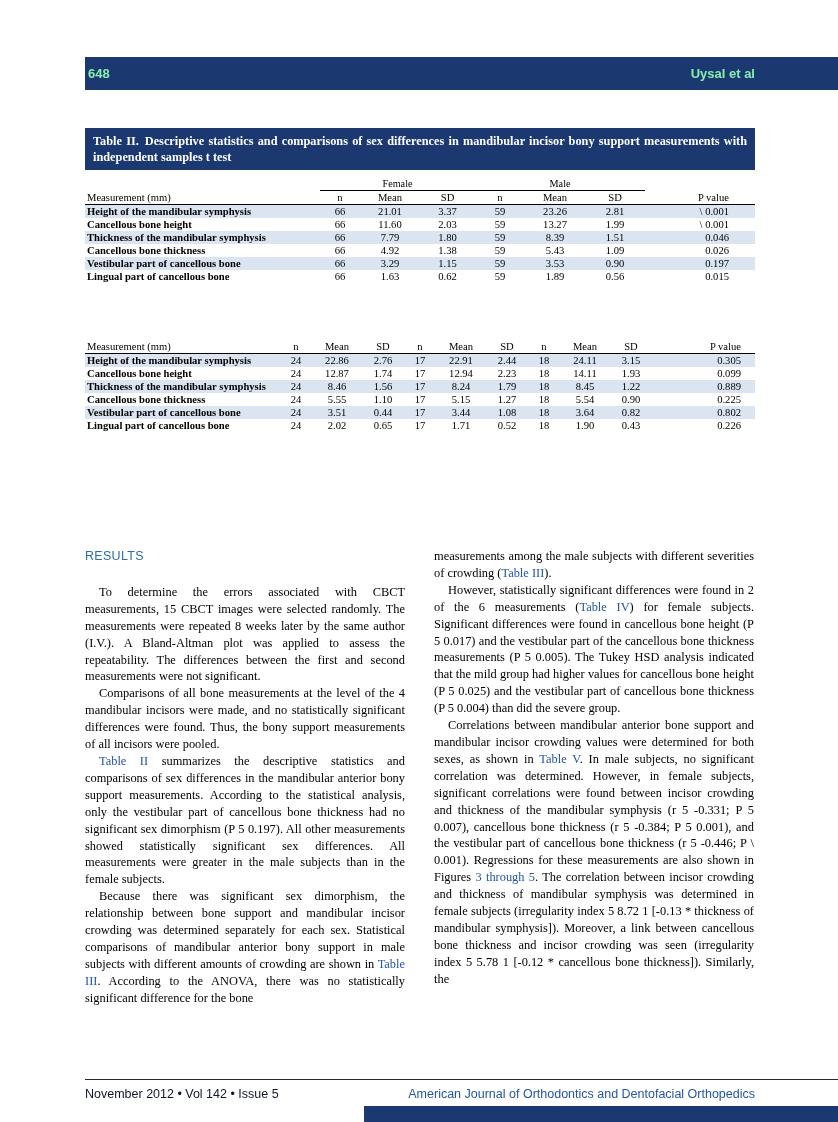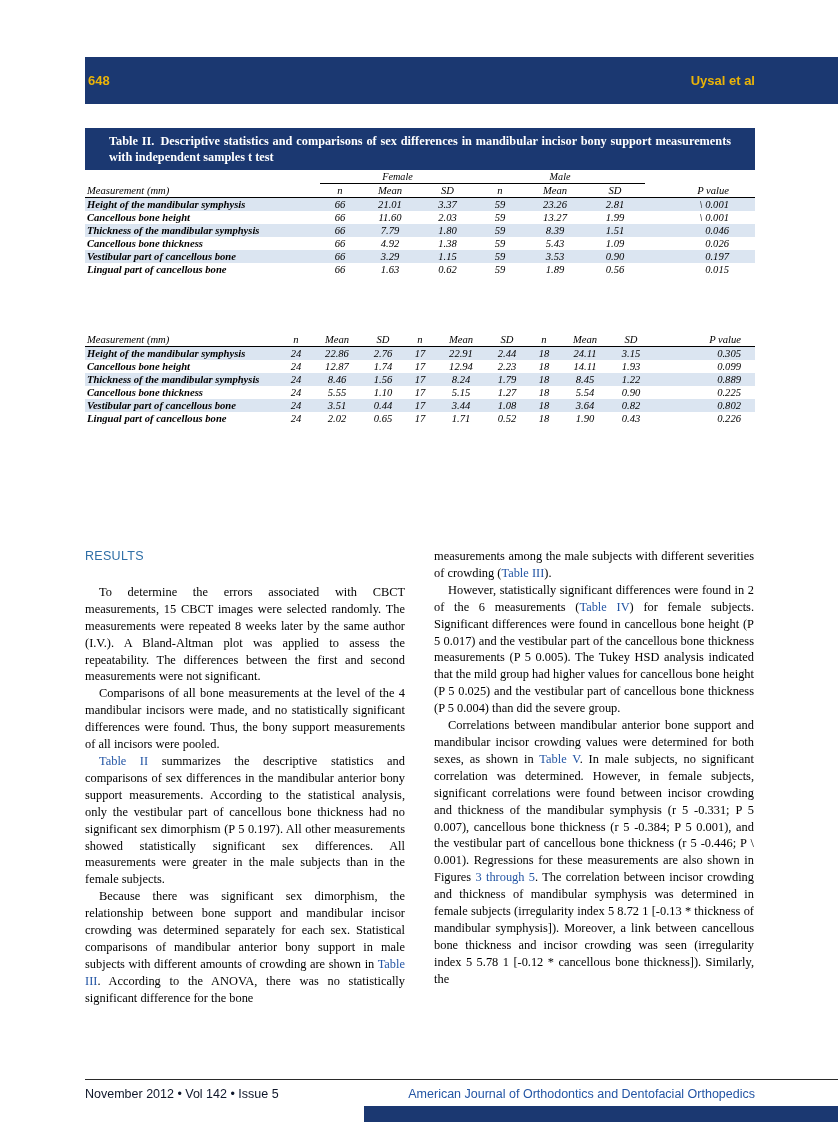--- a/index.html
+++ b/index.html
@@ -1,34 +1,34 @@
 <!DOCTYPE html>
 <html><head>
 <meta charset="utf-8">
 <style>
   html,body{margin:0;padding:0;}
   body{width:838px;height:1122px;position:relative;background:#ffffff;
        font-family:"Liberation Serif",serif;color:#000;}
   .page{position:absolute;inset:0;overflow:hidden;}
 
   
-  .topbar{position:absolute;left:85px;right:0;top:57px;height:47px;background:#1b3871;
-          color:#eab308;display:flex;align-items:center;justify-content:space-between;
+  .topbar{position:absolute;left:85px;right:0;top:57px;height:33px;background:#1b3871;
+          color:#86efac;display:flex;align-items:center;justify-content:space-between;
           font-family:"Liberation Sans",sans-serif;font-weight:bold;font-size:13px;}
   .topbar .pgnum{margin-left:3px;}
   .topbar .runhead{margin-right:83px;margin-left:23px;}
 
   
   .tblock{position:absolute;left:85px;width:670px;}
   #t2{top:128px;}
   #t3{top:333px;}
   .titlebar{background:#1b3871;color:#fff;font-weight:bold;font-size:12.3px;
-            line-height:16px;padding:5px 24px;text-align:justify;}
+            line-height:16px;padding:5px 8px;text-align:justify;}
   .titlebar .tlabel{margin-right:6px;}
-  .tbl{width:100%;border-collapse:collapse;table-layout:fixed;font-size:10.6px;font-style:italic;}
+  .tbl{width:100%;border-collapse:collapse;table-layout:fixed;font-size:10.6px;margin-top:7px;}
   .tbl td,.tbl th{padding:0 2px;height:13px;font-weight:normal;text-align:center;
                   overflow:hidden;white-space:nowrap;}
   .grouphead{border-bottom:1px solid #000;font-size:10.2px;}
   .headrow th{border-bottom:1px solid #000;}
   .mhead{text-align:left !important;}
   .rowlabel{text-align:left !important;font-weight:bold !important;}
   tbody tr:nth-of-type(odd){background:#dbe5f1;}
   #t2 .pval{text-align:right;padding-right:26px;}
   #t3 .pval{text-align:right;padding-right:14px;}
 

